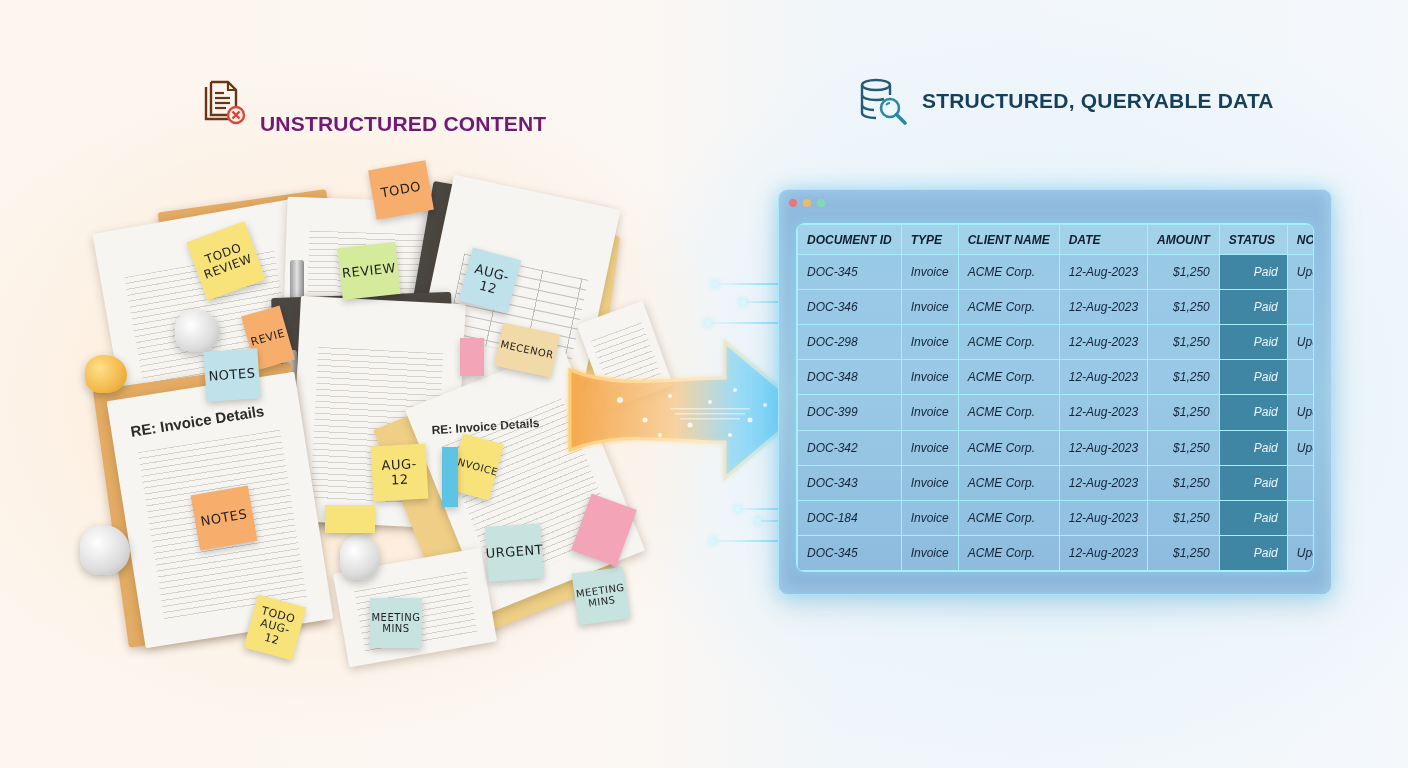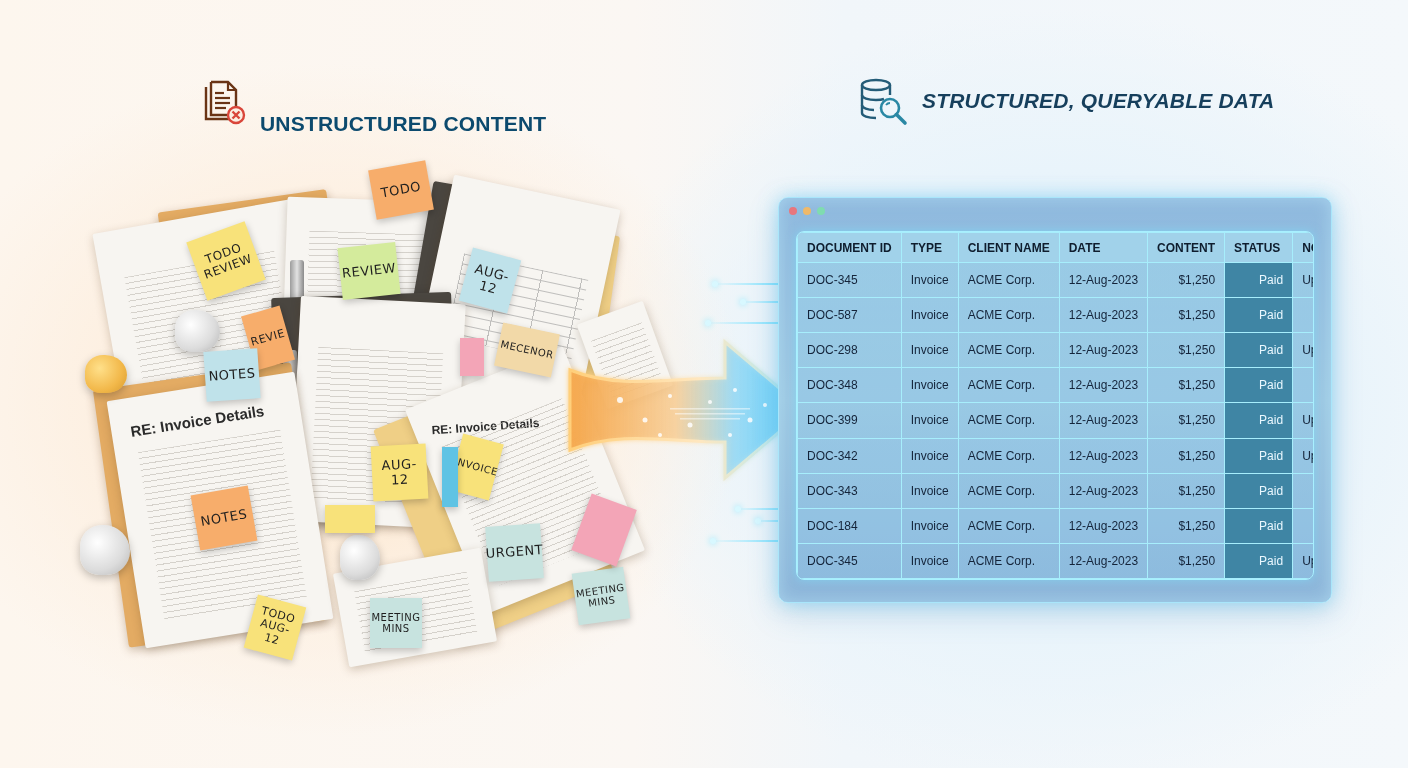--- a/index.html
+++ b/index.html
@@ -13,22 +13,22 @@
       linear-gradient(90deg, #fdf6ee 0%, #fbf7f3 45%, #f1f6fa 60%, #f4f8fb 100%);
   }
 
   
   .heading {
     position: absolute; top: 76px; height: 50px;
     display: flex; align-items: center; gap: 12px;
   }
   .heading .label { font-weight: 700; font-size: 21px; letter-spacing: 0.2px; }
   .heading.left { left: 200px; }
-  .heading.left .label { color: #0c4a6e; margin-top: 45px; }
-  .heading.right { left: 858px; font-style: italic; }
+  .heading.left .label { color: #701a75; margin-top: 45px; }
+  .heading.right { left: 858px; }
   .heading.right .label { color: #163f5c; }
   .heading svg { display: block; }
 
   
   .pile { position: absolute; left: 70px; top: 160px; width: 620px; height: 520px; }
   .paper {
     position: absolute; background: #f7f5f1;
     box-shadow: 0 3px 10px rgba(80,50,20,0.25);
     border-radius: 2px; overflow: hidden;
   }
@@ -68,25 +68,26 @@
 
   
   .arrow { position: absolute; left: 560px; top: 330px; width: 260px; height: 160px; }
 
   
   .streak { position: absolute; height: 2px; background: linear-gradient(90deg, rgba(120,220,255,0), #7fe3ff); }
   .streak::before { content: ""; position: absolute; left: 0; top: -2px; width: 6px; height: 6px; border-radius: 50%; background: #d8f8ff; box-shadow: 0 0 6px #8fe9ff; }
 
   
   .window {
-    position: absolute; left: 778px; top: 197px; width: 554px; height: 406px;
+    position: absolute; left: 778px; top: 189px; width: 554px; height: 406px;
     border-radius: 10px;
     background: linear-gradient(180deg, #8fb9de 0%, #9cc7e2 50%, #8db6da 100%);
     border: 1.5px solid #a9e6fb;
     box-shadow: 0 0 18px rgba(110,210,250,0.55), 0 10px 30px rgba(70,130,180,0.25), inset 0 0 16px rgba(200,245,255,0.45);
+    font-style: italic;
   }
   .window .titlebar { position: absolute; left: 10px; top: 9px; display: flex; gap: 6px; }
   .window .dot { width: 8px; height: 8px; border-radius: 50%; }
   .table-wrap {
     position: absolute; left: 17px; top: 33px; width: 518px; height: 349px;
     border: 1.5px solid #a8f0ff; border-radius: 8px; overflow: hidden;
     background: linear-gradient(180deg, rgba(160,215,235,0.55), rgba(140,190,225,0.55));
     box-shadow: 0 0 10px rgba(120,230,255,0.5);
   }
   table { border-collapse: collapse; width: 100%; height: 100%; font-family: "Liberation Sans", sans-serif; font-size: 12px; color: #14243a; }
@@ -285,37 +286,37 @@
     <span class="dot" style="background:#7fdcb0;"></span>
   </div>
   <div class="table-wrap">
     <table>
       <thead>
         <tr>
           <th class="col-id">DOCUMENT ID</th>
           <th class="col-type">TYPE</th>
           <th class="col-client">CLIENT NAME</th>
           <th class="col-date">DATE</th>
-          <th class="col-amount amount">CONTENT</th>
+          <th class="col-amount amount">AMOUNT</th>
           <th class="col-status">STATUS</th>
           <th>NOTES</th>
         </tr>
       </thead>
       <tbody id="tbody">
           <tr>
             <td>DOC-345</td>
             <td>Invoice</td>
             <td>ACME Corp.</td>
             <td>12-Aug-2023</td>
             <td class="amount">$1,250</td>
             <td class="status">Paid</td>
             <td>Updated total</td>
           </tr>
           <tr>
-            <td>DOC-587</td>
+            <td>DOC-346</td>
             <td>Invoice</td>
             <td>ACME Corp.</td>
             <td>12-Aug-2023</td>
             <td class="amount">$1,250</td>
             <td class="status">Paid</td>
             <td></td>
           </tr>
           <tr>
             <td>DOC-298</td>
             <td>Invoice</td>

